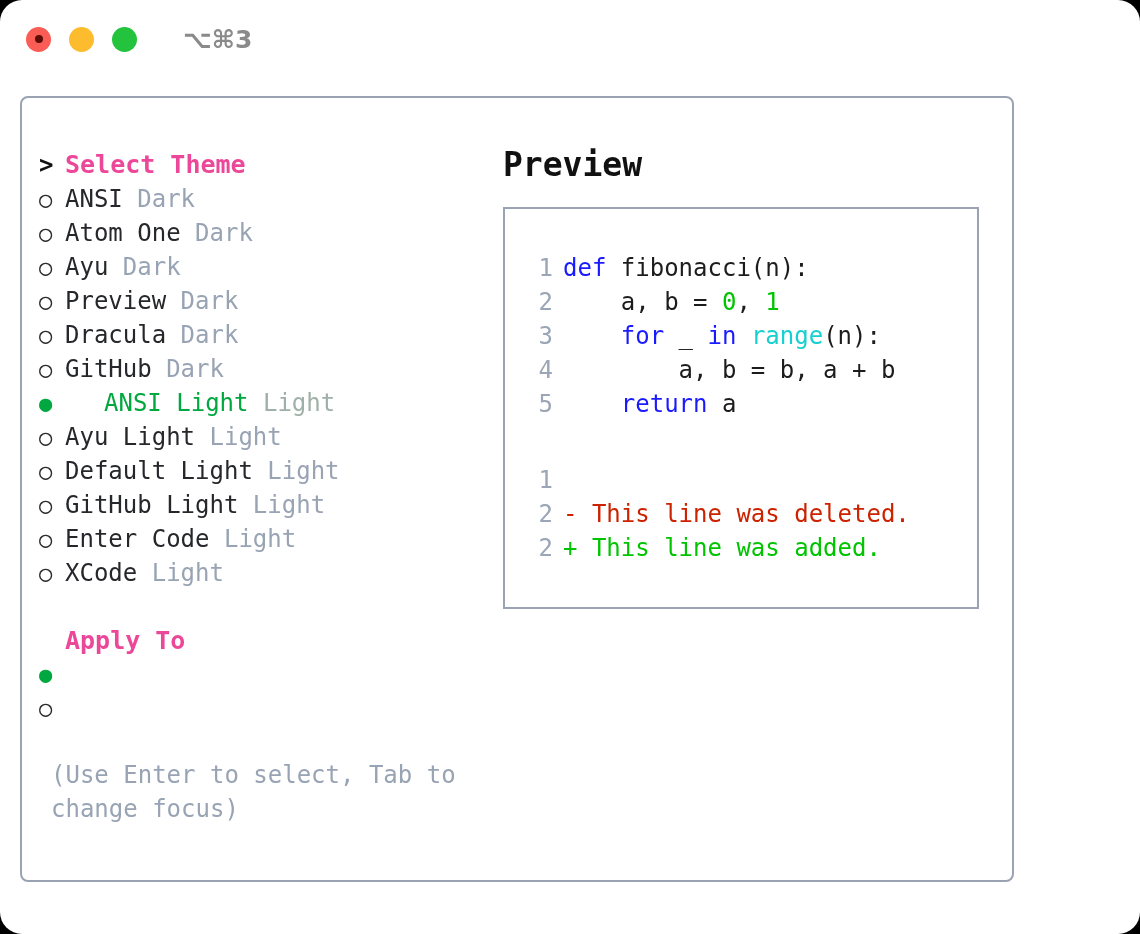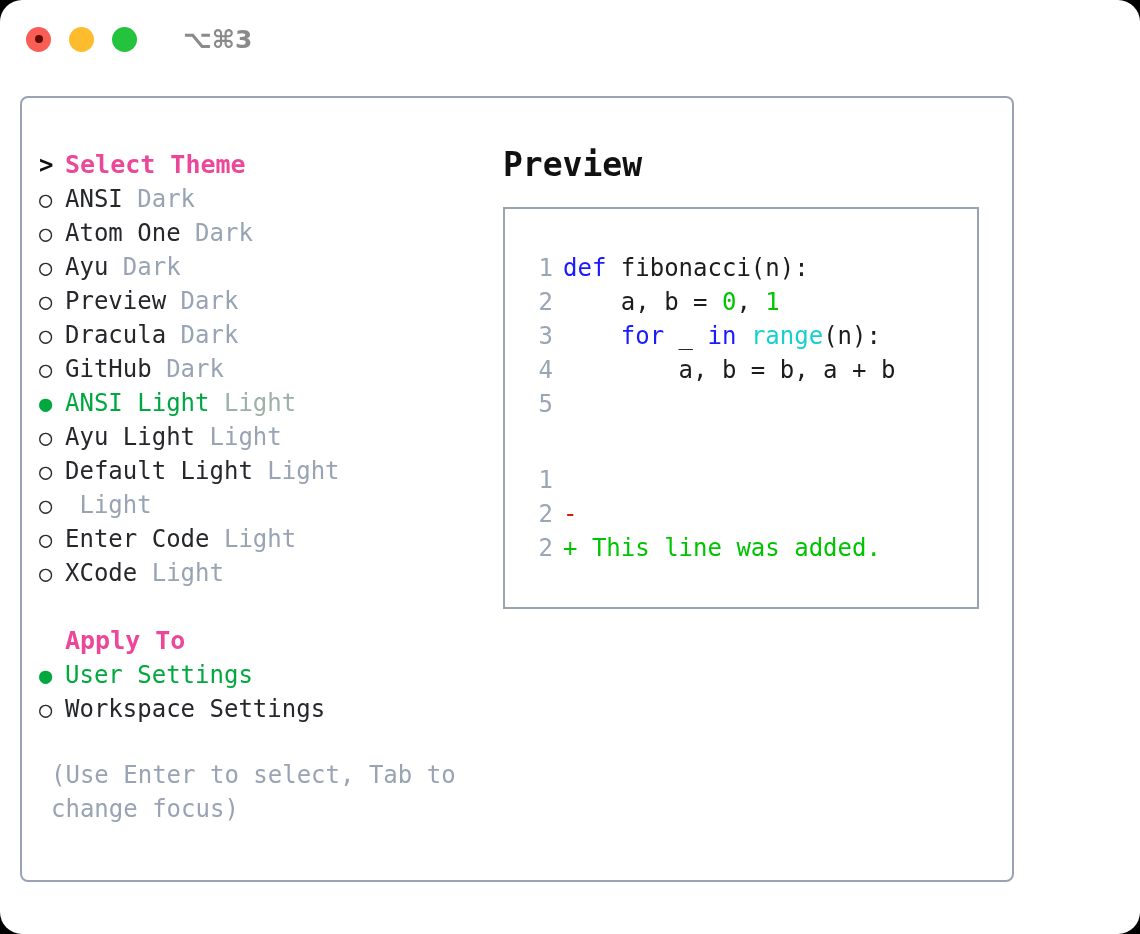--- a/index.html
+++ b/index.html
@@ -88,21 +88,21 @@
     font-size: 22px;
   }
   .bullet.sel { color: #00a83f; }
   .bullet.caret { color: #111111; font-weight: bold; font-size: 24px; }
   .hdr {
     font-weight: bold;
     color: #ec4899;
     font-size: 25px;
   }
   .label { color: #26272b; }
-  .label.sel { color: #00a83f; }
+  .label.sel { color: #00a83f; margin-left: 39px; }
   .tag { color: #98a3b3; text-align: right; }
   .tag-sel { color: #9fb0a8; }
   .spacer { height: 34px; }
   #hint {
     position: absolute;
     left: 17px; top: 660px;
     width: 410px;
     color: #98a3b3;
     font-size: 24px;
     line-height: 34px;
@@ -175,48 +175,48 @@
             <div class="row"><span class="bullet caret">&gt;</span><span class="hdr">Select Theme</span></div>
             <div class="row"><span class="bullet">○</span><span class="label">ANSI</span><span> </span><span class="tag">Dark</span></div>
             <div class="row"><span class="bullet">○</span><span class="label">Atom One</span><span> </span><span class="tag">Dark</span></div>
             <div class="row"><span class="bullet">○</span><span class="label">Ayu</span><span> </span><span class="tag">Dark</span></div>
             <div class="row"><span class="bullet">○</span><span class="label">Preview</span><span> </span><span class="tag">Dark</span></div>
             <div class="row"><span class="bullet">○</span><span class="label">Dracula</span><span> </span><span class="tag">Dark</span></div>
             <div class="row"><span class="bullet">○</span><span class="label">GitHub</span><span> </span><span class="tag">Dark</span></div>
             <div class="row"><span class="bullet sel">●</span><span class="label sel">ANSI Light</span><span> </span><span class="tag tag-sel">Light</span></div>
             <div class="row"><span class="bullet">○</span><span class="label">Ayu Light</span><span> </span><span class="tag">Light</span></div>
             <div class="row"><span class="bullet">○</span><span class="label">Default Light</span><span> </span><span class="tag">Light</span></div>
-            <div class="row"><span class="bullet">○</span><span> </span><span class="tag">Light</span></div>
+            <div class="row"><span class="bullet">○</span><span class="label">GitHub Light</span><span> </span><span class="tag">Light</span></div>
             <div class="row"><span class="bullet">○</span><span class="label">Enter Code</span><span> </span><span class="tag">Light</span></div>
             <div class="row"><span class="bullet">○</span><span class="label">XCode</span><span> </span><span class="tag">Light</span></div>
           </div>
         <div class="spacer"></div>
         <div id="apply-list">
             <div class="row"><span class="bullet"> </span><span class="hdr">Apply To</span></div>
-            <div class="row"><span class="bullet sel">●</span><span class="label sel">User Settings</span></div>
-            <div class="row"><span class="bullet">○</span><span class="label">Workspace Settings</span></div>
+            <div class="row"><span class="bullet sel">●</span></div>
+            <div class="row"><span class="bullet">○</span></div>
           </div>
       </div>
 
       <div id="hint">(Use Enter to select, Tab to change focus)</div>
 
       <div id="right-col">
         <div id="preview-title">Preview</div>
         <div id="preview-box">
           <div id="code-block">
               <div class="code-line"><span class="lineno">1</span><span><span class="kw">def</span><span class="pl"> fibonacci(n):</span></span></div>
               <div class="code-line"><span class="lineno">2</span><span><span class="pl">    a, b = </span><span class="num">0</span><span class="pl">, </span><span class="num">1</span></span></div>
               <div class="code-line"><span class="lineno">3</span><span><span class="pl">    </span><span class="kw">for</span><span class="pl"> _ </span><span class="kw">in</span><span class="pl"> </span><span class="fn">range</span><span class="pl">(n):</span></span></div>
               <div class="code-line"><span class="lineno">4</span><span><span class="pl">        a, b = b, a + b</span></span></div>
-              <div class="code-line"><span class="lineno">5</span></div>
+              <div class="code-line"><span class="lineno">5</span><span><span class="pl">    </span><span class="kw">return</span><span class="pl"> a</span></span></div>
             </div>
           <div class="code-blank"></div>
           <div id="diff-block">
               <div class="code-line"><span class="lineno">1</span><span class="ctx"> </span></div>
-              <div class="code-line"><span class="lineno">2</span><span class="del">-</span></div>
+              <div class="code-line"><span class="lineno">2</span><span class="del">-</span><span class="del"> This line was deleted.</span></div>
               <div class="code-line"><span class="lineno">2</span><span class="add">+</span><span class="add"> This line was added.</span></div>
             </div>
         </div>
       </div>
 
     </div>
   </div>
 </div>
 
 </body></html>

